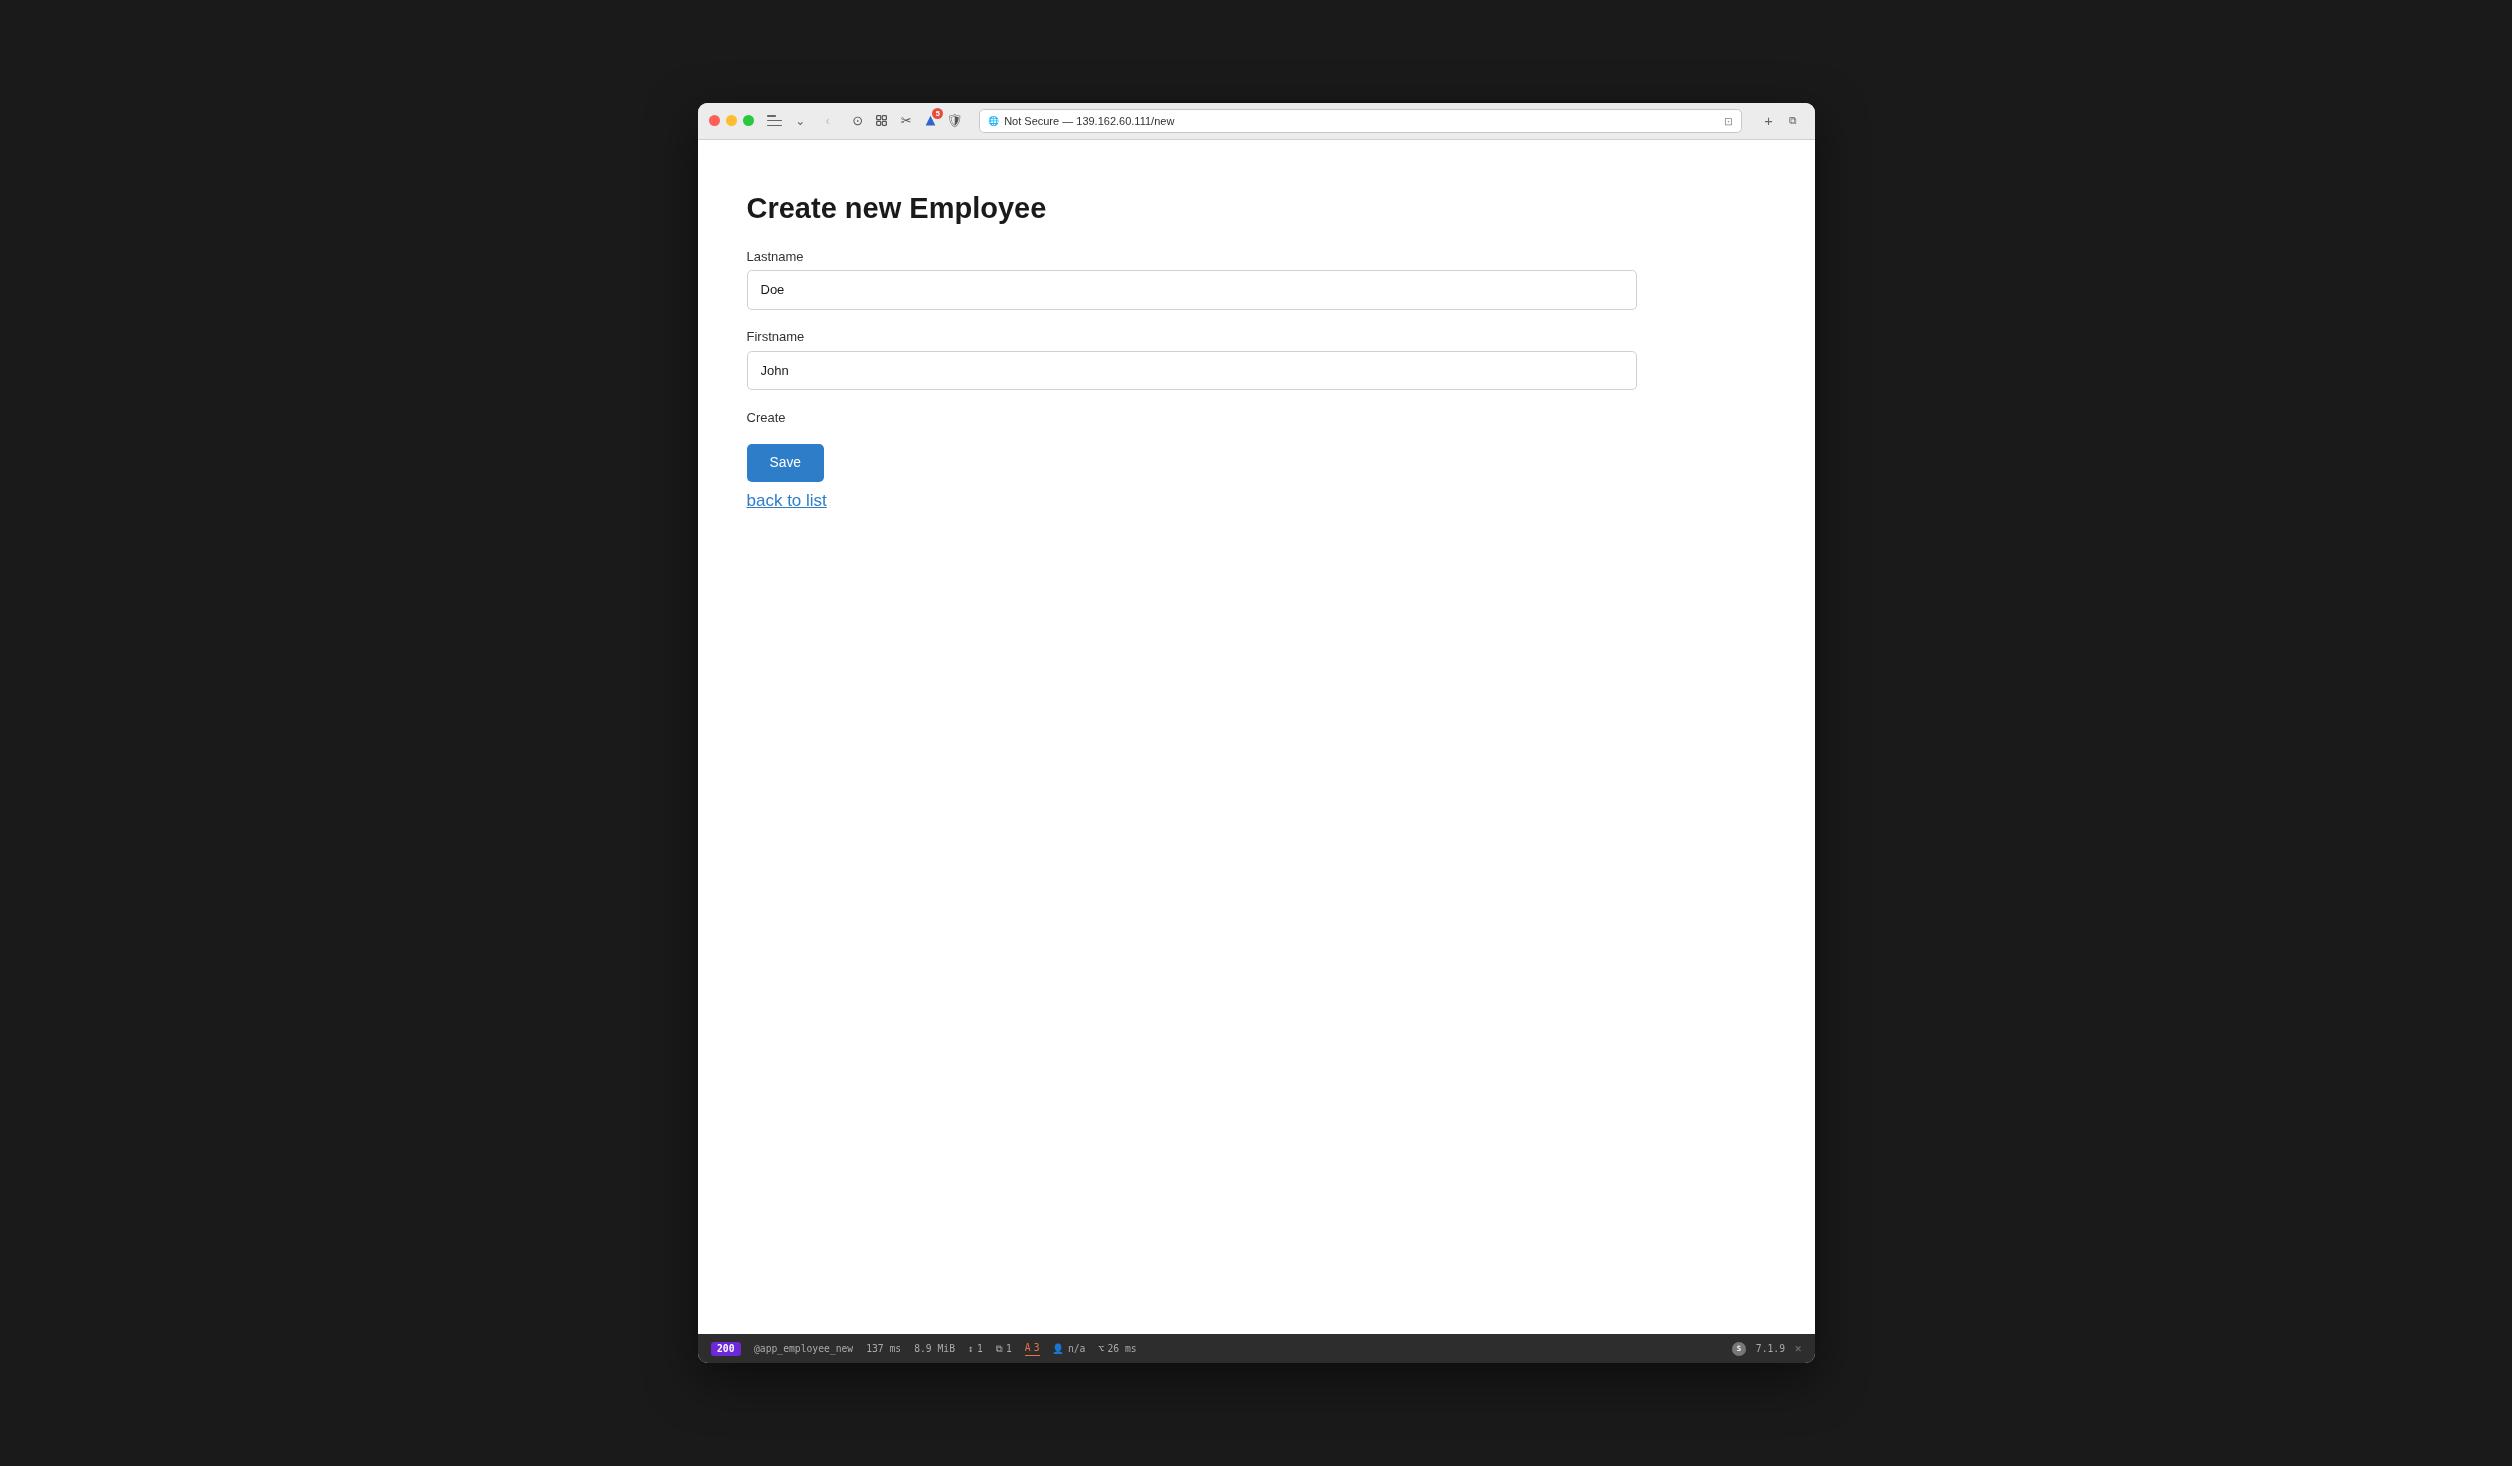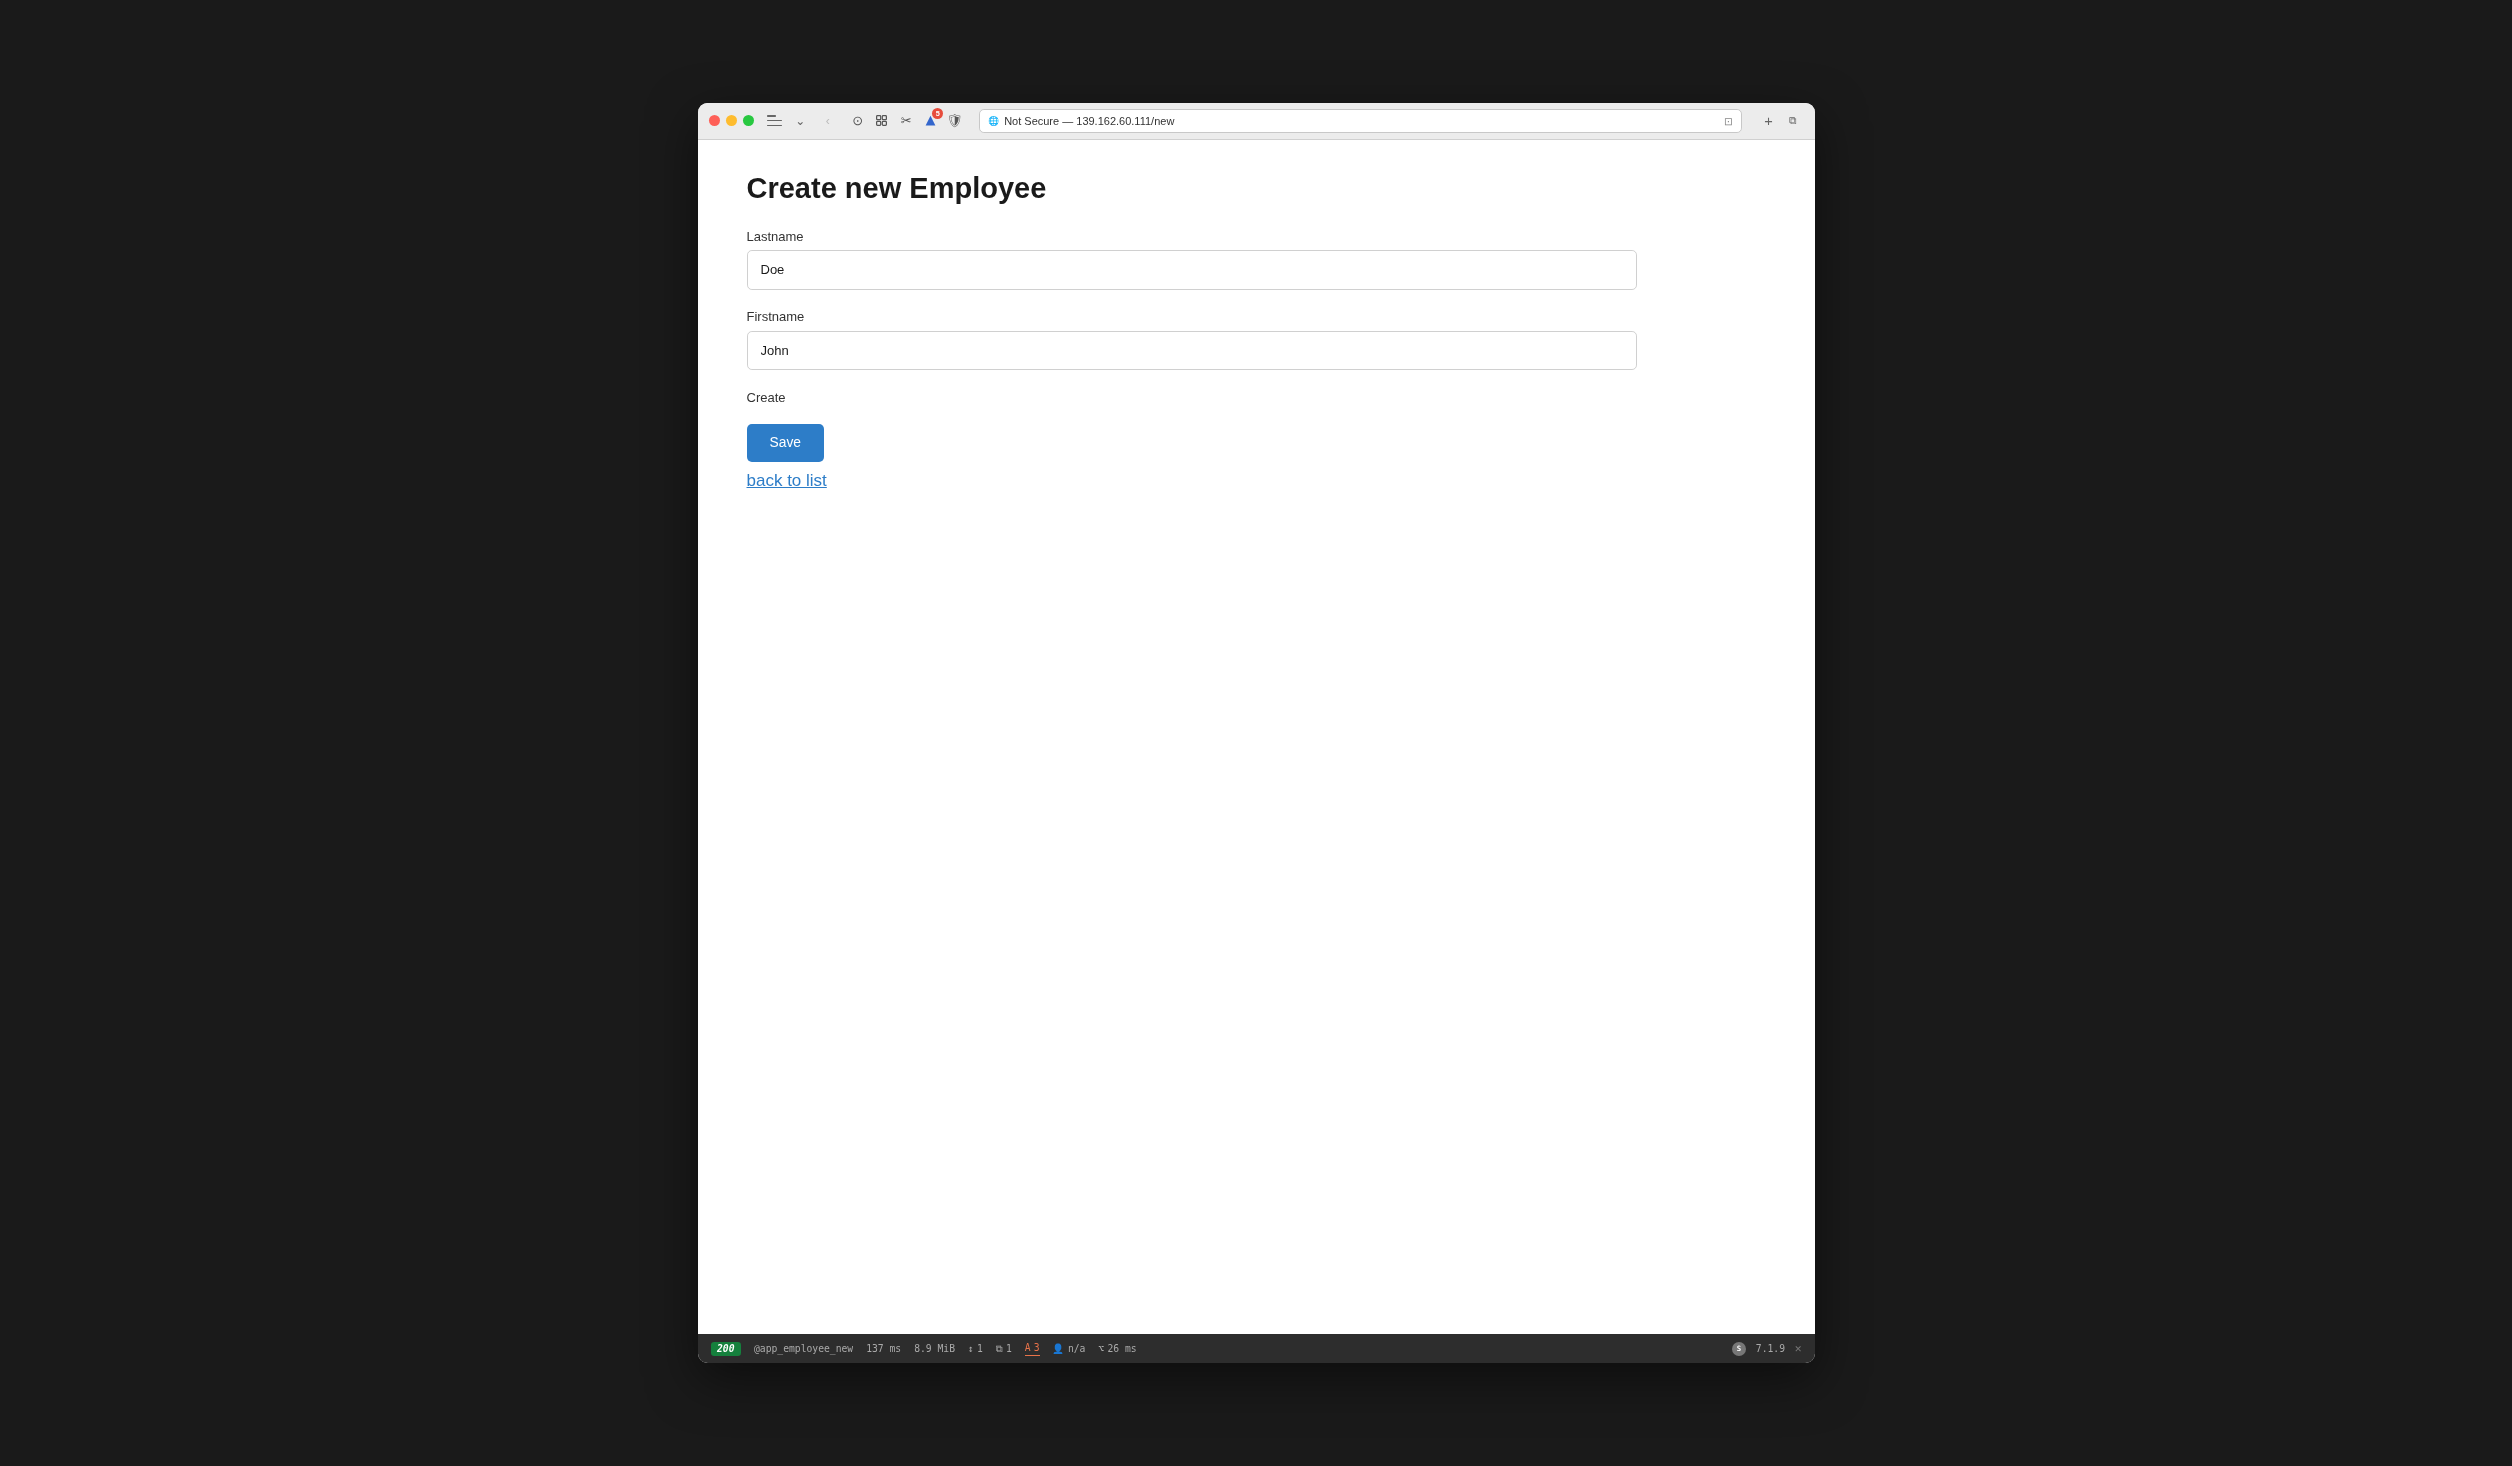--- a/index.html
+++ b/index.html
@@ -165,20 +165,21 @@
       padding: 32px 49px;
       overflow-y: auto;
       background: #ffffff;
     }
 
     .page-title {
       font-size: 29px;
       font-weight: 700;
       color: #1a1a1a;
       margin-bottom: 24px;
+      margin-top: 20px;
     }
 
     .form-group {
       margin-bottom: 19.4px;
     }
 
     .form-label {
       display: block;
       font-size: 13px;
       color: #333;
@@ -235,27 +236,26 @@
       align-items: center;
       padding: 0 13px;
       gap: 13px;
       flex-shrink: 0;
       color: #ccc;
       font-size: 9.7px;
       font-family: 'SF Mono', 'Menlo', monospace;
     }
 
     .status-badge {
-      background: #15803d;
+      background: #6d28d9;
       color: white;
       padding: 1.6px 6.5px;
       border-radius: 3.2px;
       font-size: 9.7px;
       font-weight: 600;
-      font-style: italic;
     }
 
     .status-item {
       display: flex;
       align-items: center;
       gap: 3.2px;
       color: #aaa;
     }
 
     .status-item.highlight {

